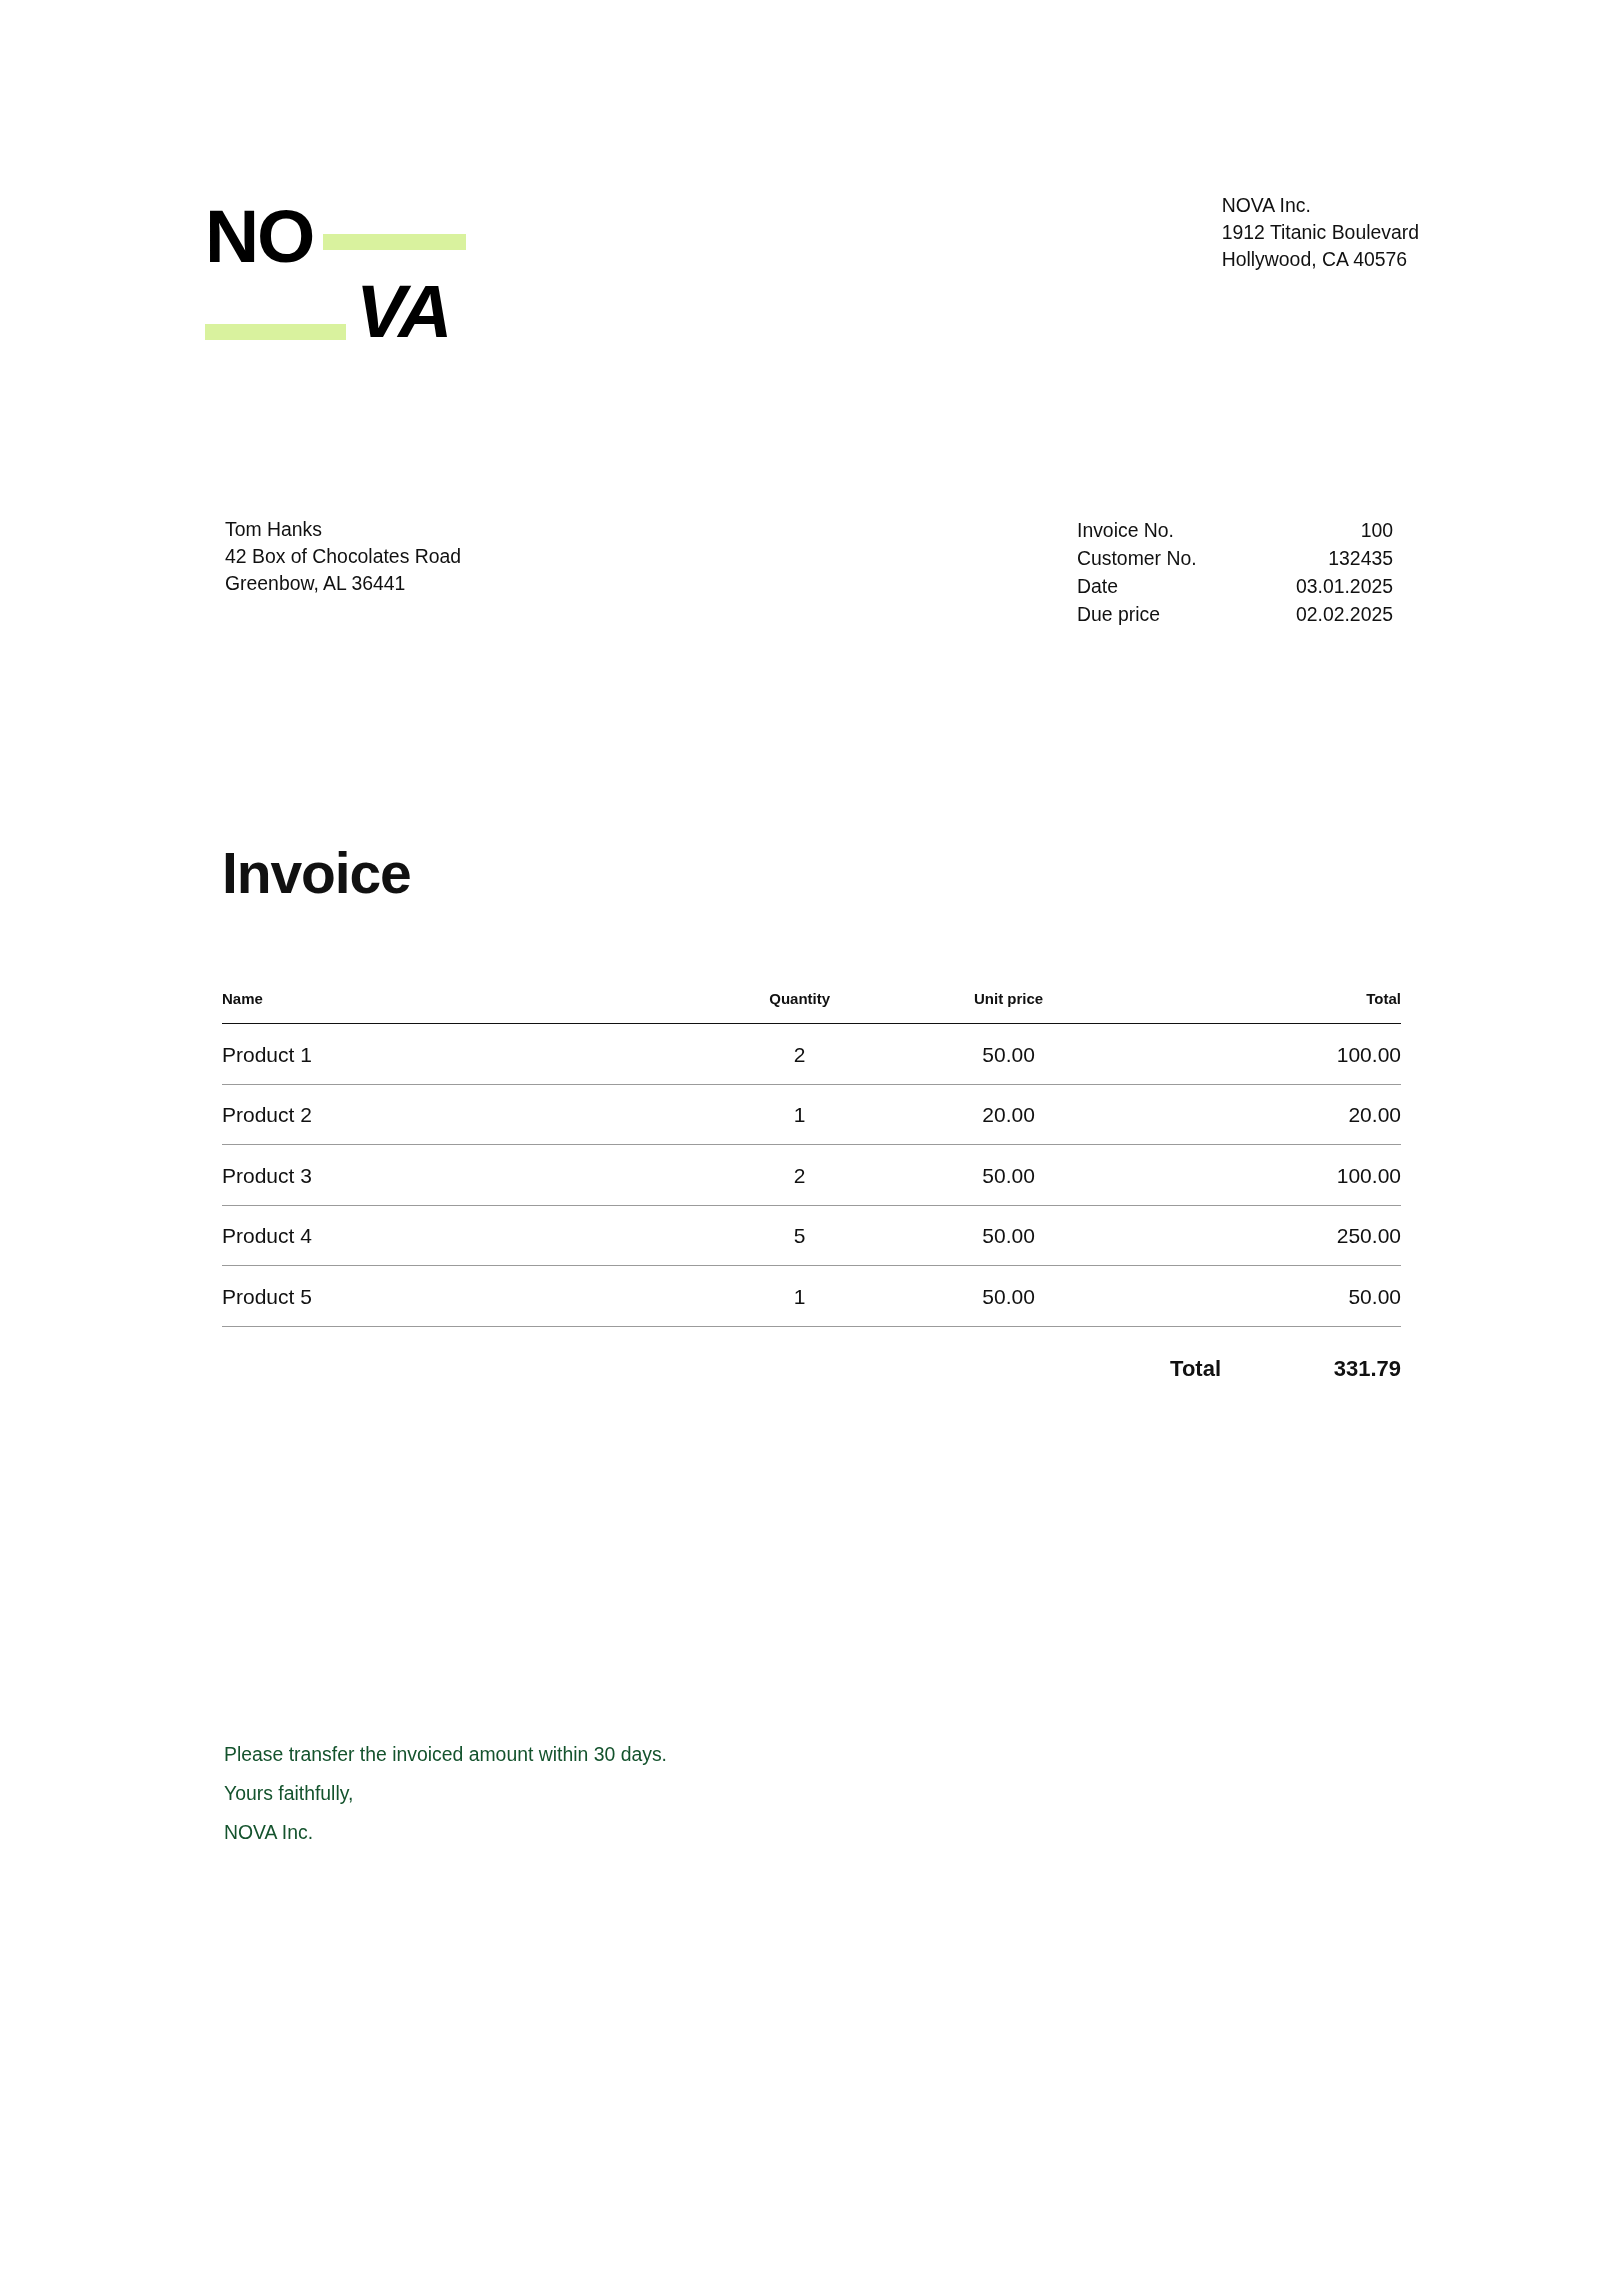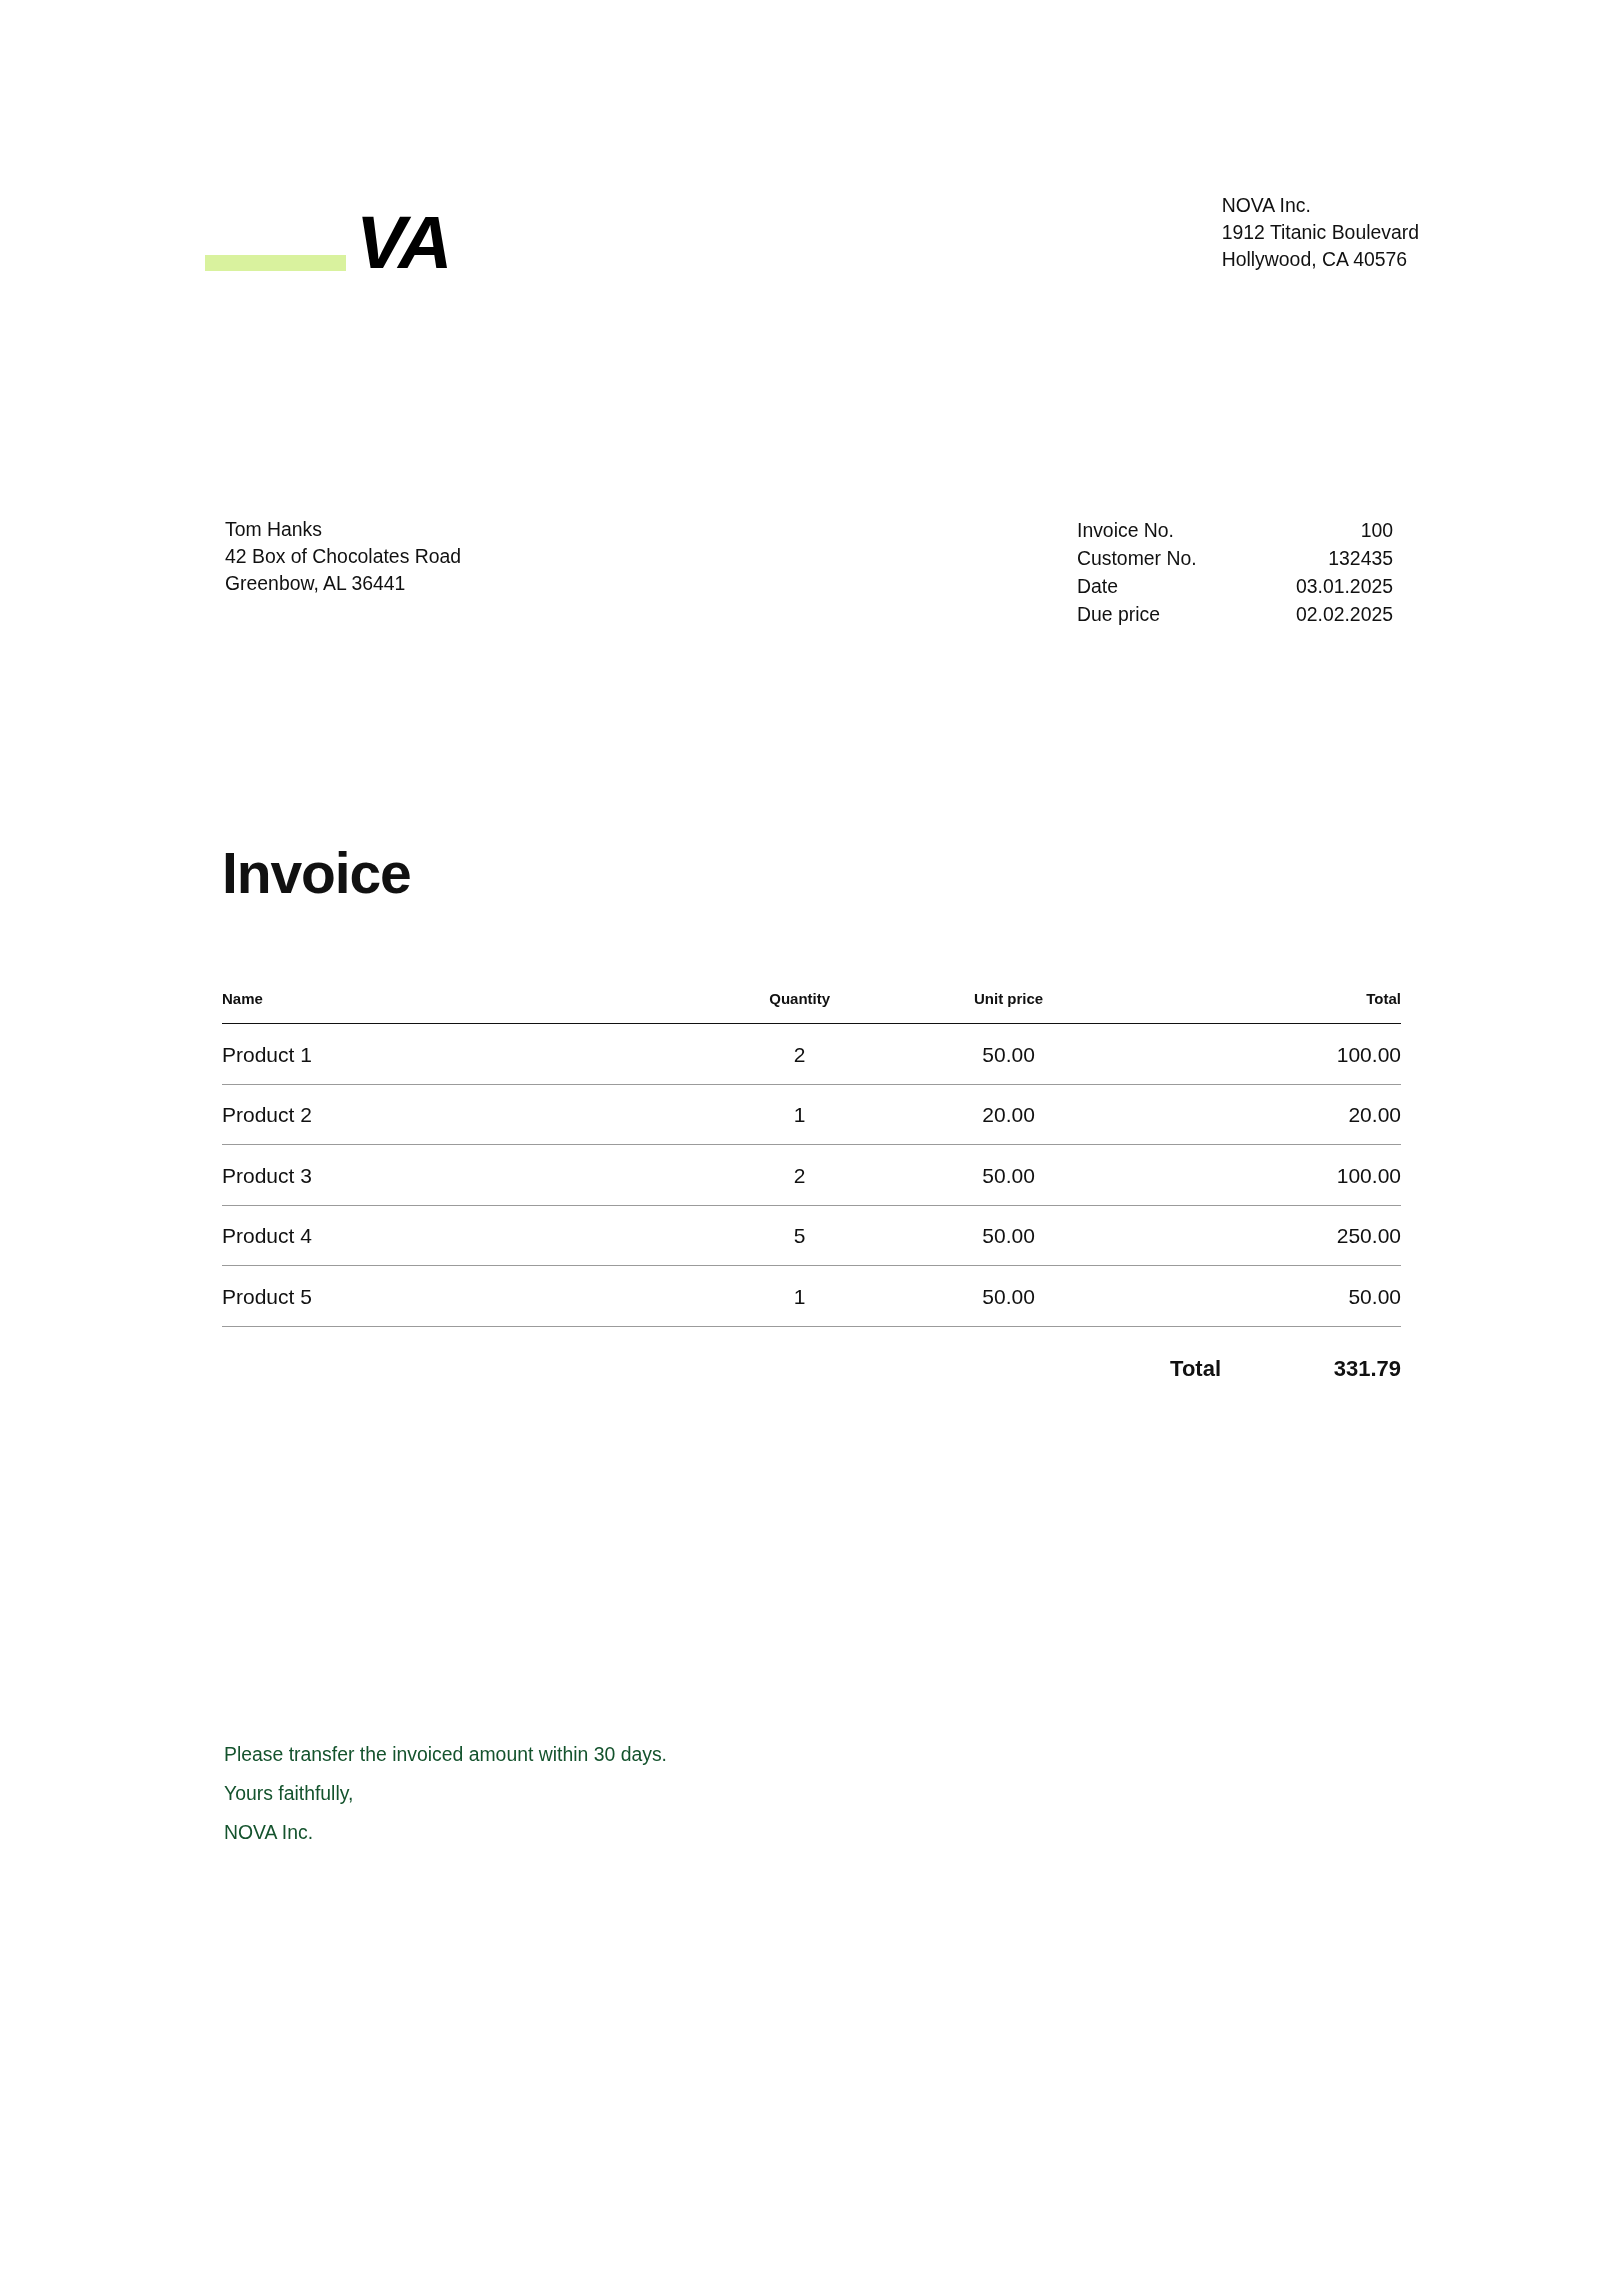--- a/index.html
+++ b/index.html
@@ -173,20 +173,24 @@
   }
 </style>
 </head>
 <body>
 
 <div class="page">
 
   <div class="header">
 
     <div class="logo-block">
+      <div class="logo-row">
+        <span class="logo-text">NO</span>
+        <span class="logo-bar top"></span>
+      </div>
       <div class="row2">
         <span class="logo-bar bottom"></span>
         <span class="logo-text">VA</span>
       </div>
     </div>
 
     <div class="company-block">
       <div>NOVA Inc.</div>
       <div>1912 Titanic Boulevard</div>
       <div>Hollywood, CA 40576</div>

